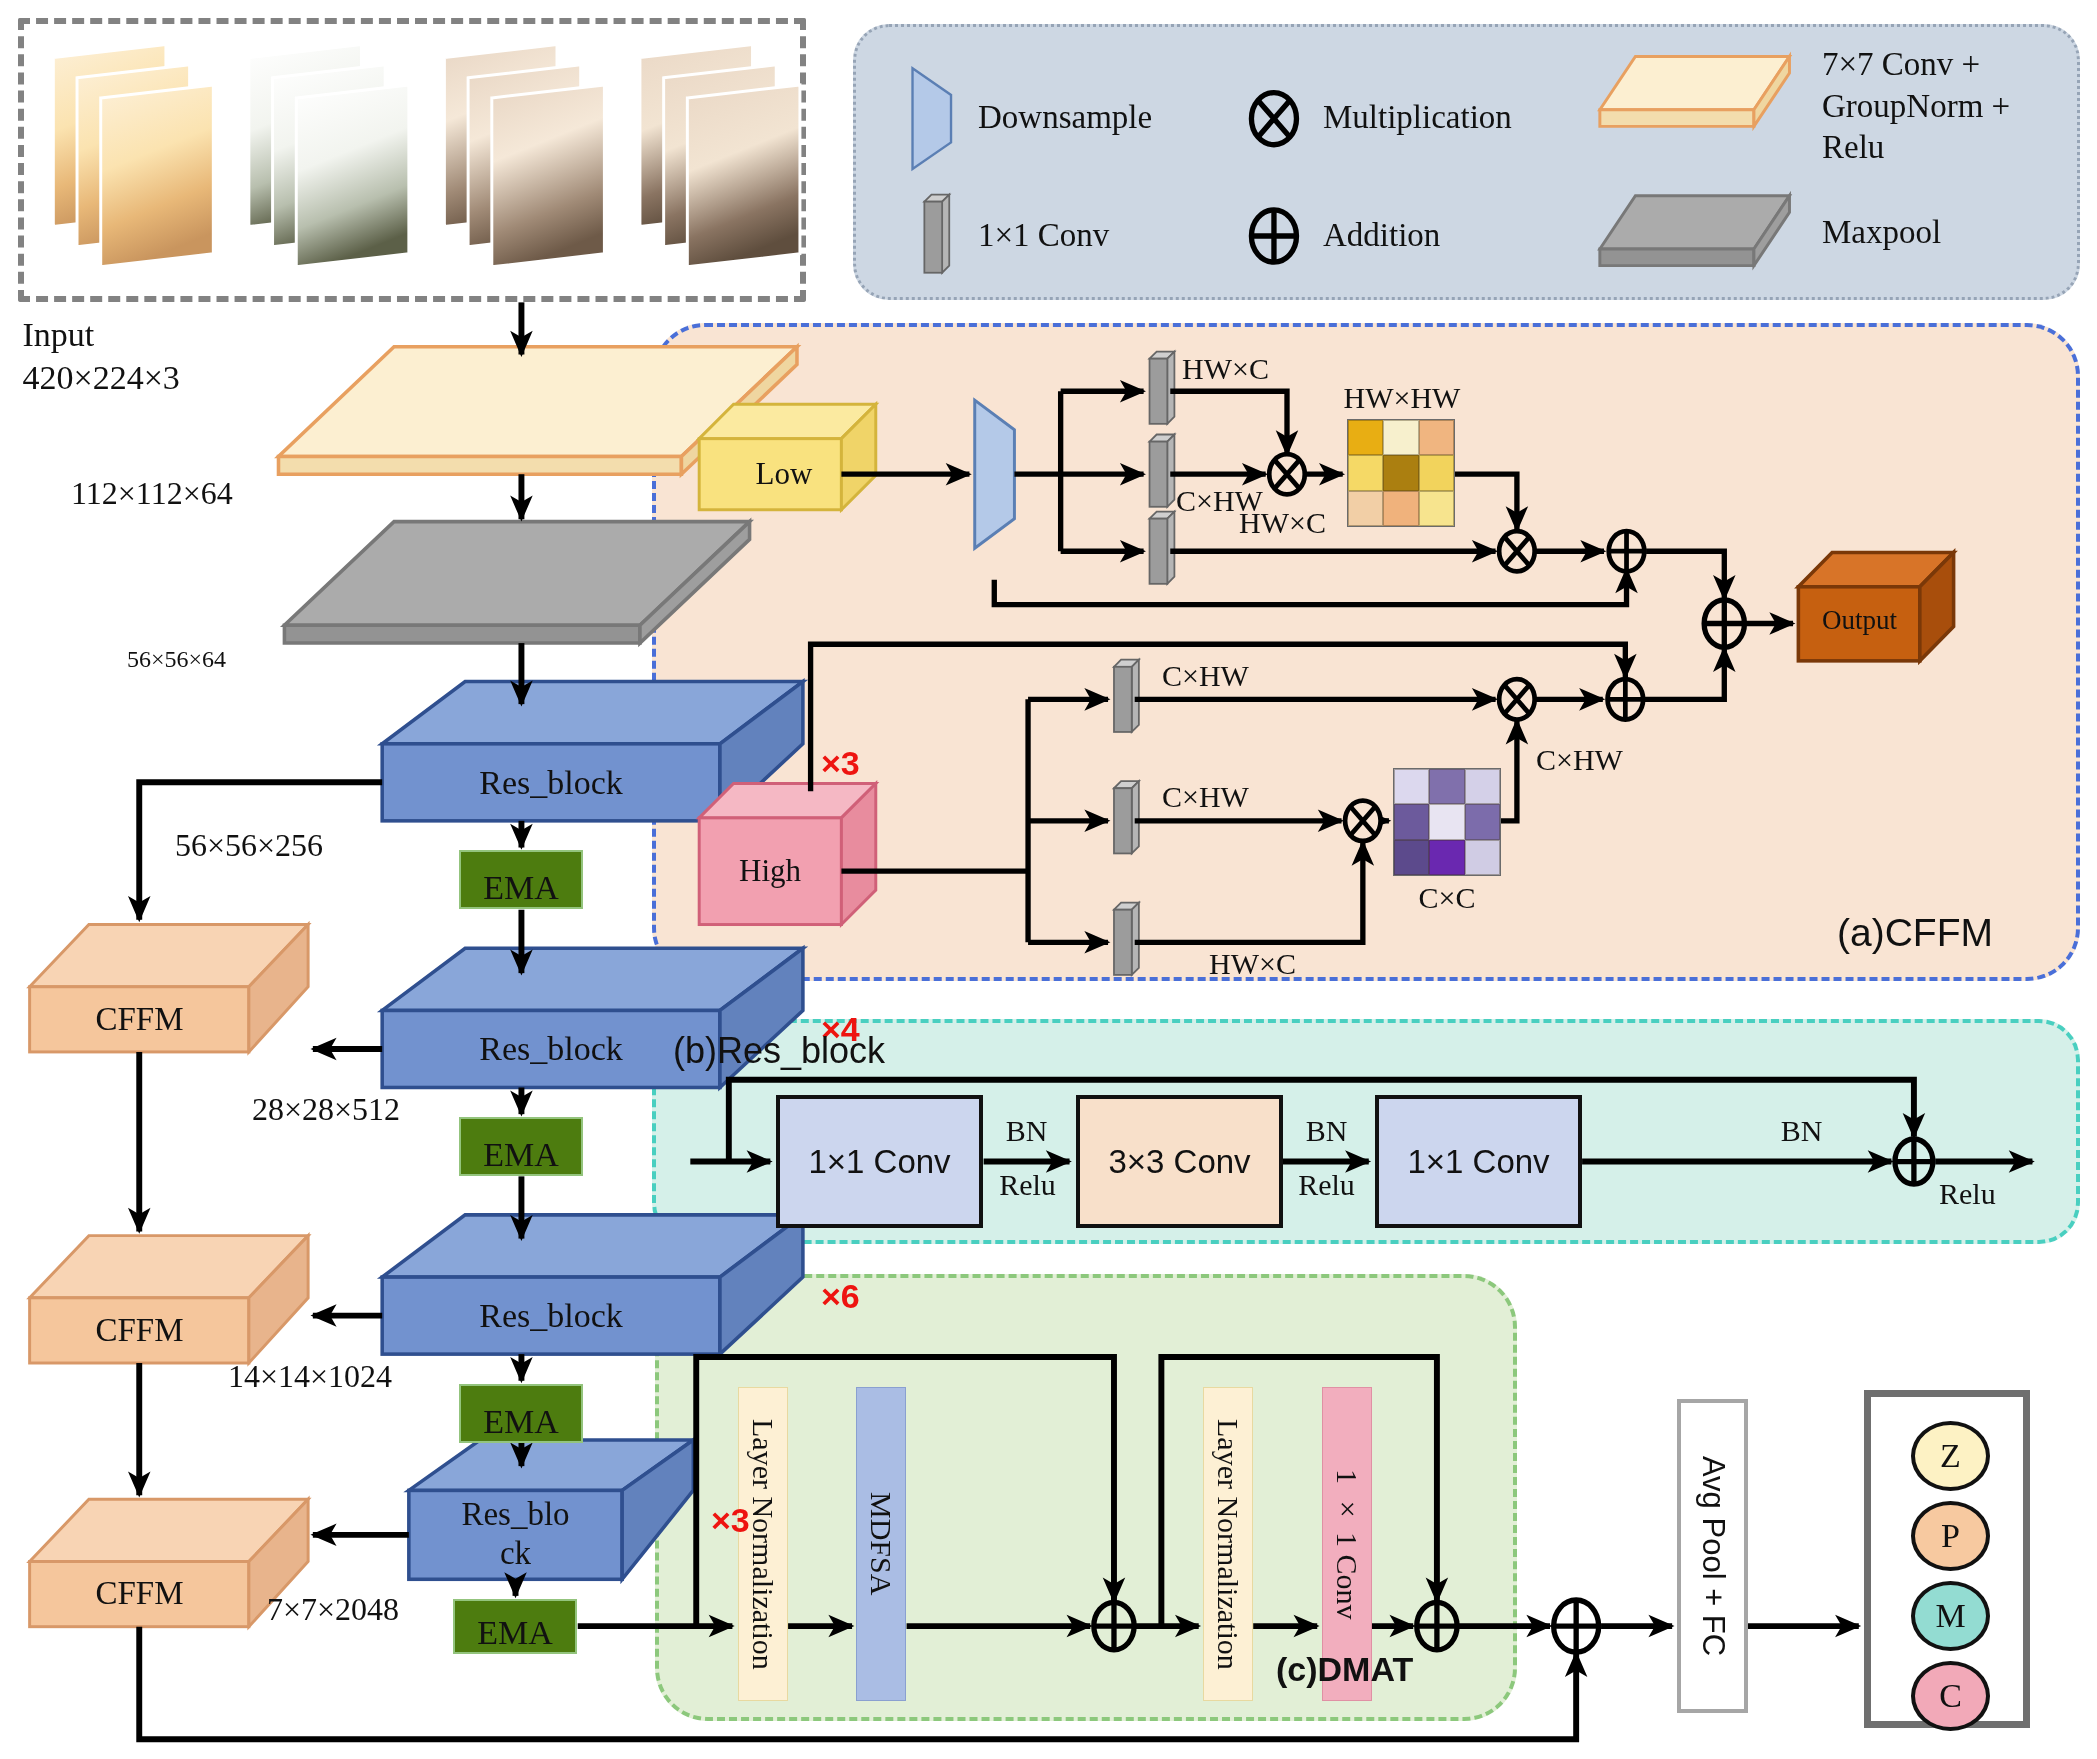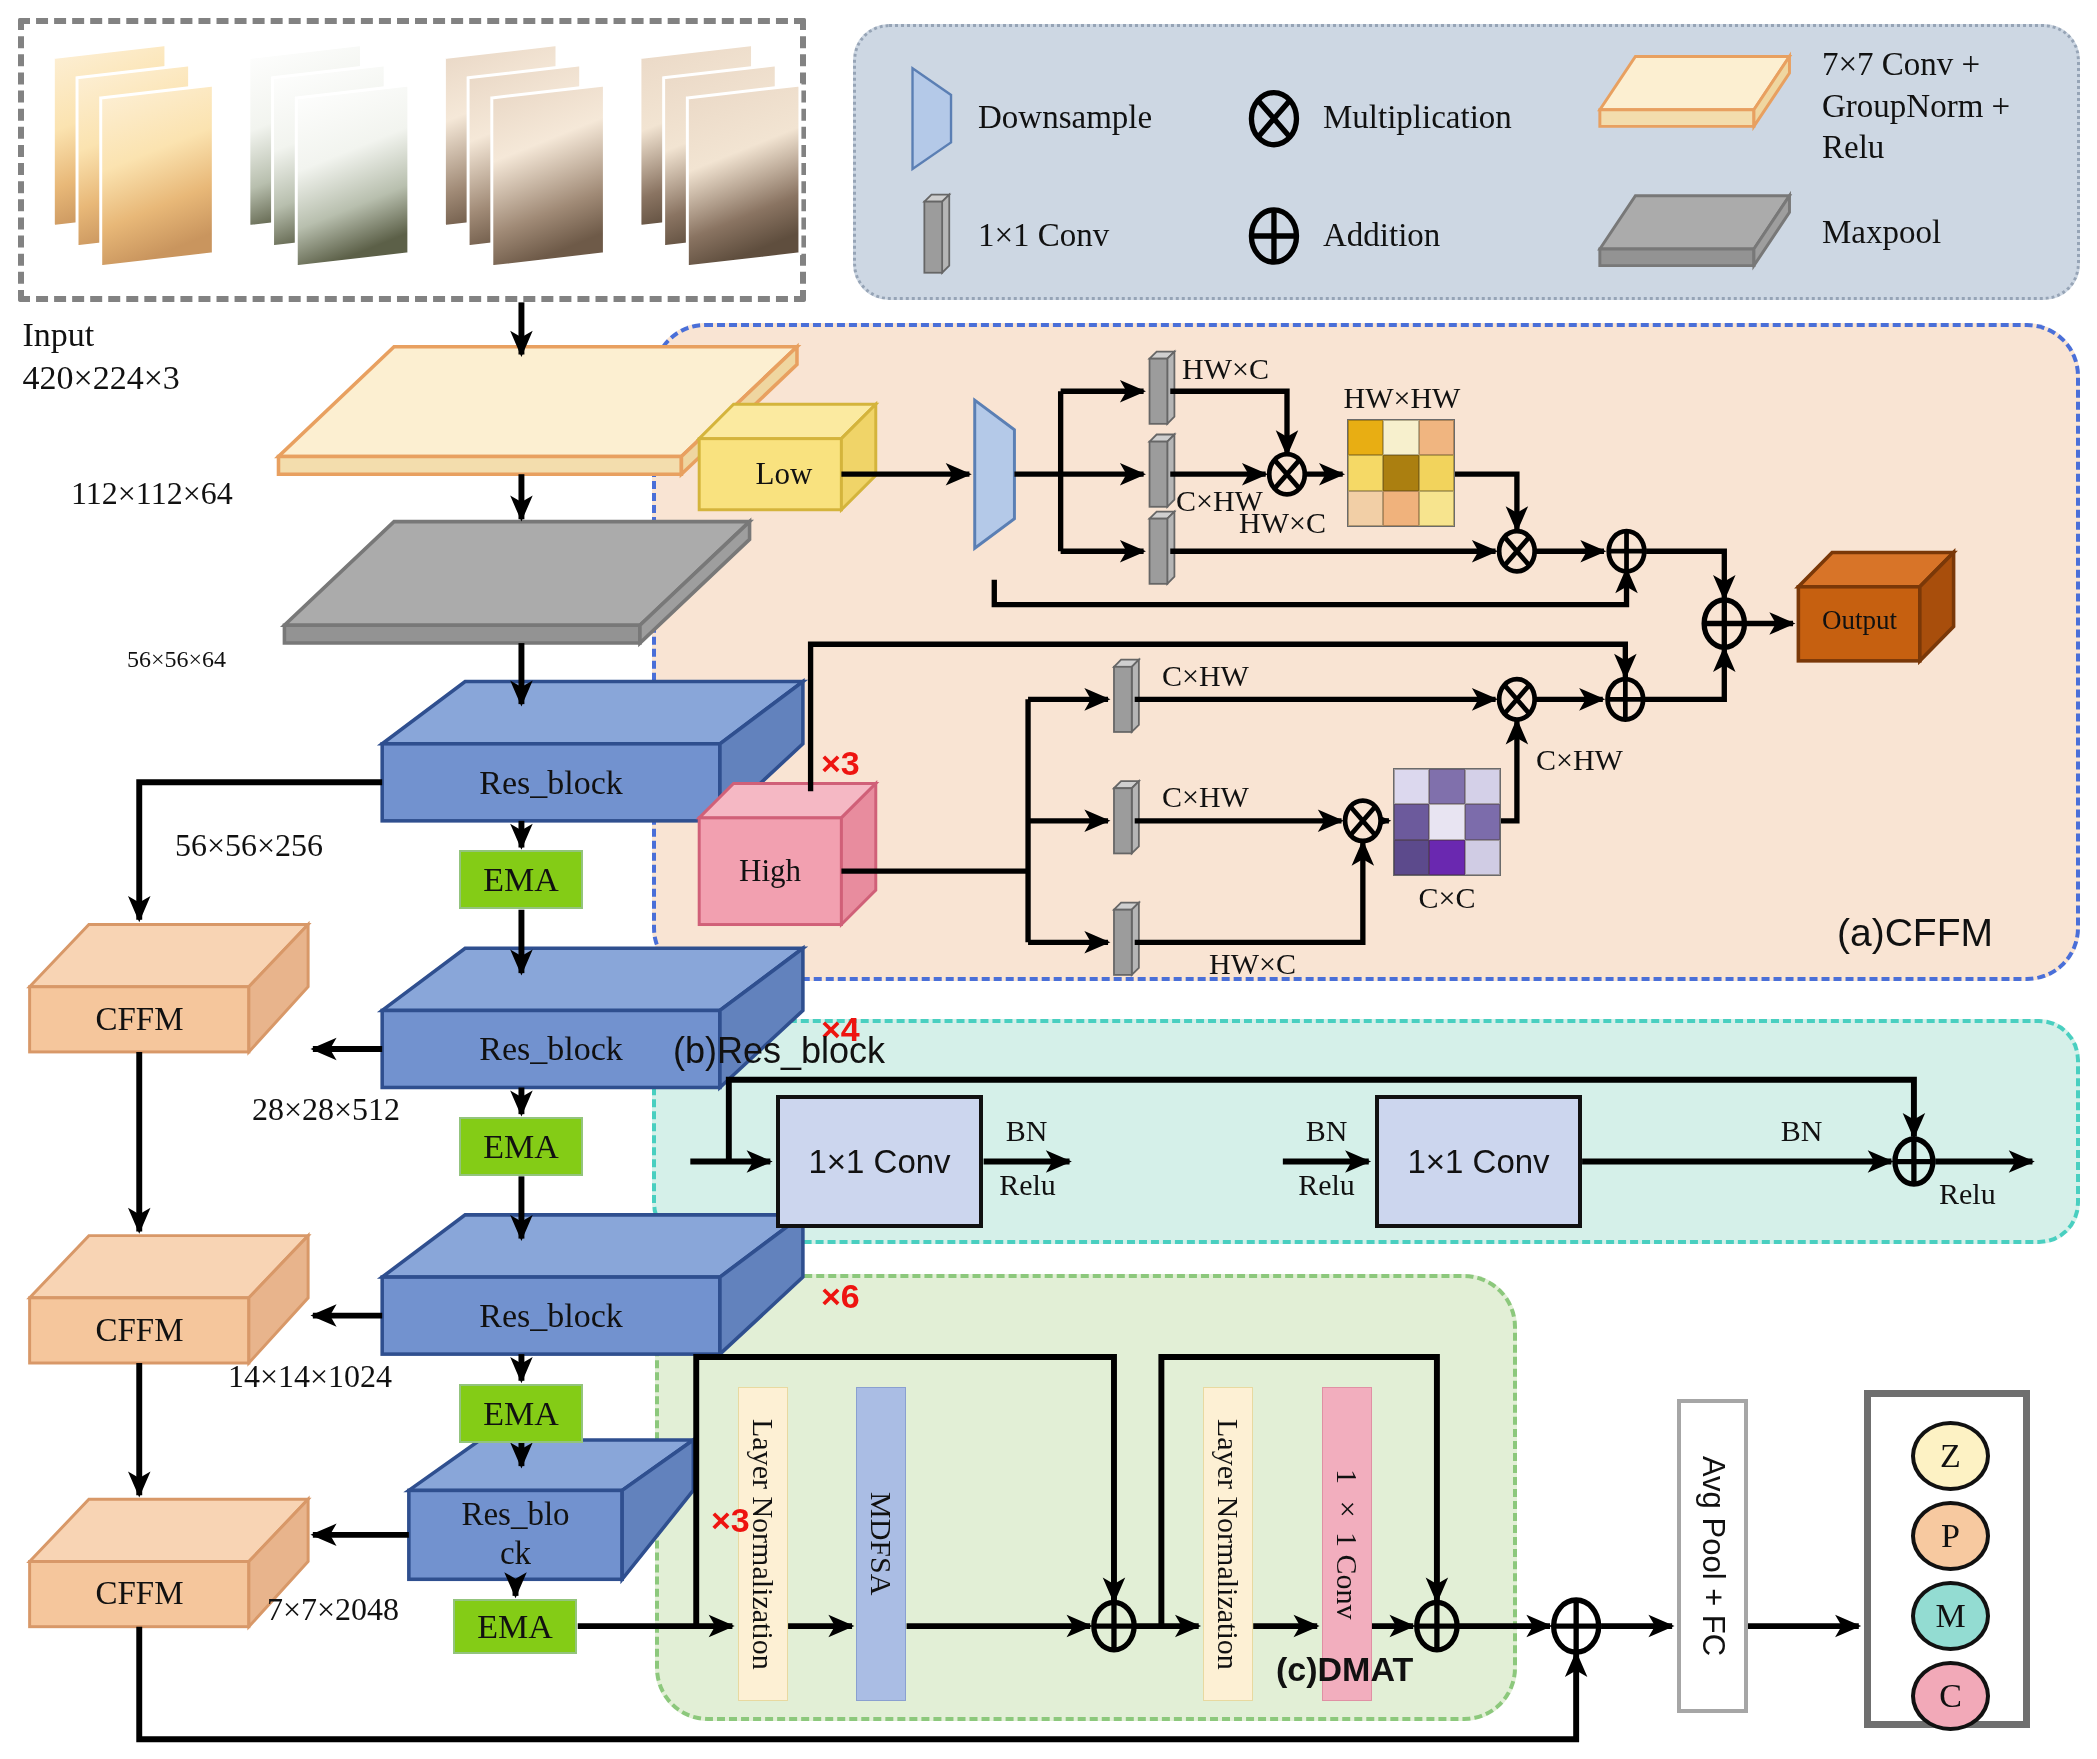--- a/index.html
+++ b/index.html
@@ -9,22 +9,22 @@
   #input-box{left:18px;top:18px;width:788px;height:284px;border:6px dashed #828282;border-radius:2.4px;}
   #legend-box{left:853px;top:24px;width:1227px;height:276px;background:#cdd7e3;border:3.6px dotted #96a4b6;border-radius:36px;}
   #cffm-panel{left:652px;top:323px;width:1428px;height:658px;background:#f9e4d3;border:4.1px dashed #4a6fd8;border-radius:53px;}
   #res-panel{left:652px;top:1019px;width:1428px;height:225px;background:#d5f0e9;border:4.1px dashed #49cfc0;border-radius:41px;}
   #dmat-panel{left:655px;top:1274px;width:862px;height:447px;background:#e2efd6;border:4.1px dashed #8cc87c;border-radius:53px;}
   svg#wires{position:absolute;left:0;top:0;z-index:5;}
   .lbl{position:absolute;z-index:9;line-height:1.04;white-space:nowrap;}
   .c{text-align:center;}
   .sans{font-family:"Liberation Sans",sans-serif;}
   .red{color:#ee1410;font-family:"Liberation Sans",sans-serif;font-weight:bold;}
-  .ema{position:absolute;z-index:8;background:#84cc16;border:2.4px solid #93c47d;box-sizing:border-box;
-       display:flex;align-items:center;justify-content:center;font-size:34px;}
+  .ema{position:absolute;z-index:8;background:#4d7c0f;border:2.4px solid #93c47d;box-sizing:border-box;
+       display:flex;align-items:flex-end;justify-content:center;font-size:34px;}
   .mat{position:absolute;z-index:8;display:grid;grid-template-columns:repeat(3,1fr);border:1.8px solid #6b6b6b;box-sizing:border-box;}
   .mat div{border:1.2px solid rgba(60,50,20,.35);}
   .convbox{position:absolute;z-index:8;border:4.1px solid #111;box-sizing:border-box;display:flex;align-items:center;justify-content:center;
            font-size:33px;font-family:"Liberation Sans",sans-serif;}
   .vbar{position:absolute;z-index:8;box-sizing:border-box;display:flex;align-items:center;justify-content:center;}
   .vbar span{writing-mode:vertical-rl;text-orientation:mixed;font-size:30px;}
   #avgpool{position:absolute;z-index:8;left:1677px;top:1399px;width:71px;height:314px;background:#fff;border:4.7px solid #a6a6a6;
            box-sizing:border-box;display:flex;align-items:center;justify-content:center;}
   #avgpool span{writing-mode:vertical-rl;font-family:"Liberation Sans",sans-serif;font-size:31px;}
   #out-panel{position:absolute;z-index:8;left:1864px;top:1390px;width:166px;height:338px;background:#fff;border:7.1px solid #6f6f6f;box-sizing:border-box;}
@@ -370,20 +370,23 @@
   <div class="ema" style="left:459px;top:1384px;width:124px;height:59px;">
       <span>EMA</span>
     </div>
   <div class="ema" style="left:453px;top:1599px;width:124px;height:55px;">
       <span>EMA</span>
     </div>
 
   <div class="convbox" style="left:776px;top:1095px;width:207px;height:133px;background:#ccd6ee;">
       <span>1×1 Conv</span>
     </div>
+  <div class="convbox" style="left:1076px;top:1095px;width:207px;height:133px;background:#f8e0ca;">
+      <span>3×3 Conv</span>
+    </div>
   <div class="convbox" style="left:1375px;top:1095px;width:207px;height:133px;background:#ccd6ee;">
       <span>1×1 Conv</span>
     </div>
 
   <div class="vbar" style="left:738px;top:1387px;width:50px;height:314px;background:#fdf0d4;border:1.8px solid #e8d9a0;">
       <span>Layer Normalization</span>
     </div>
   <div class="vbar" style="left:856px;top:1387px;width:50px;height:314px;background:#aabde4;border:1.8px solid #8aa0d0;">
       <span>MDFSA</span>
     </div>

